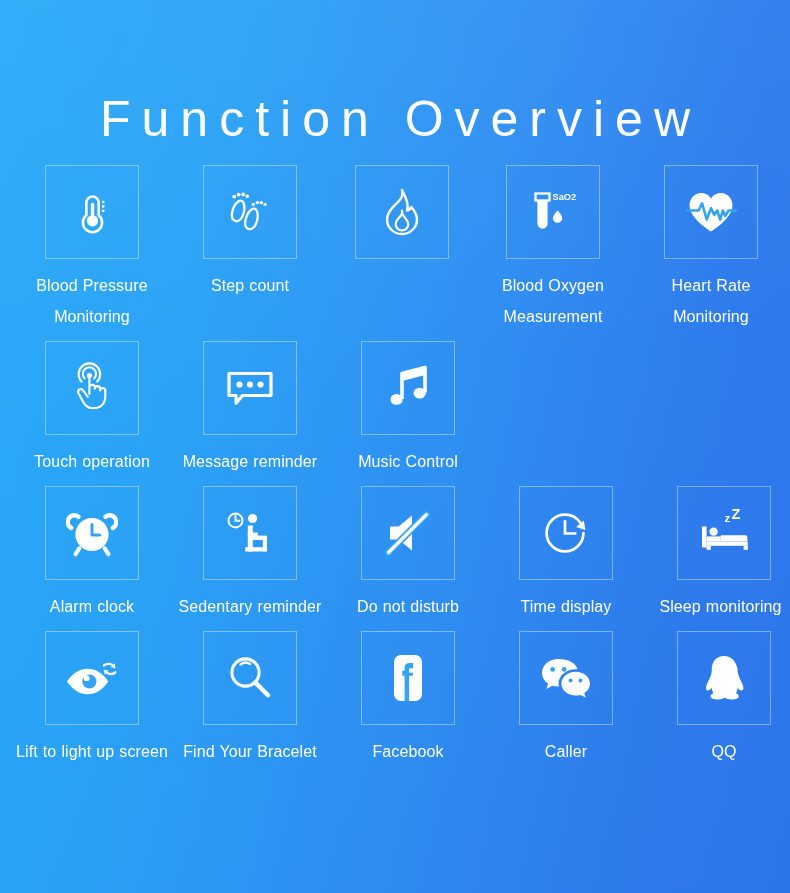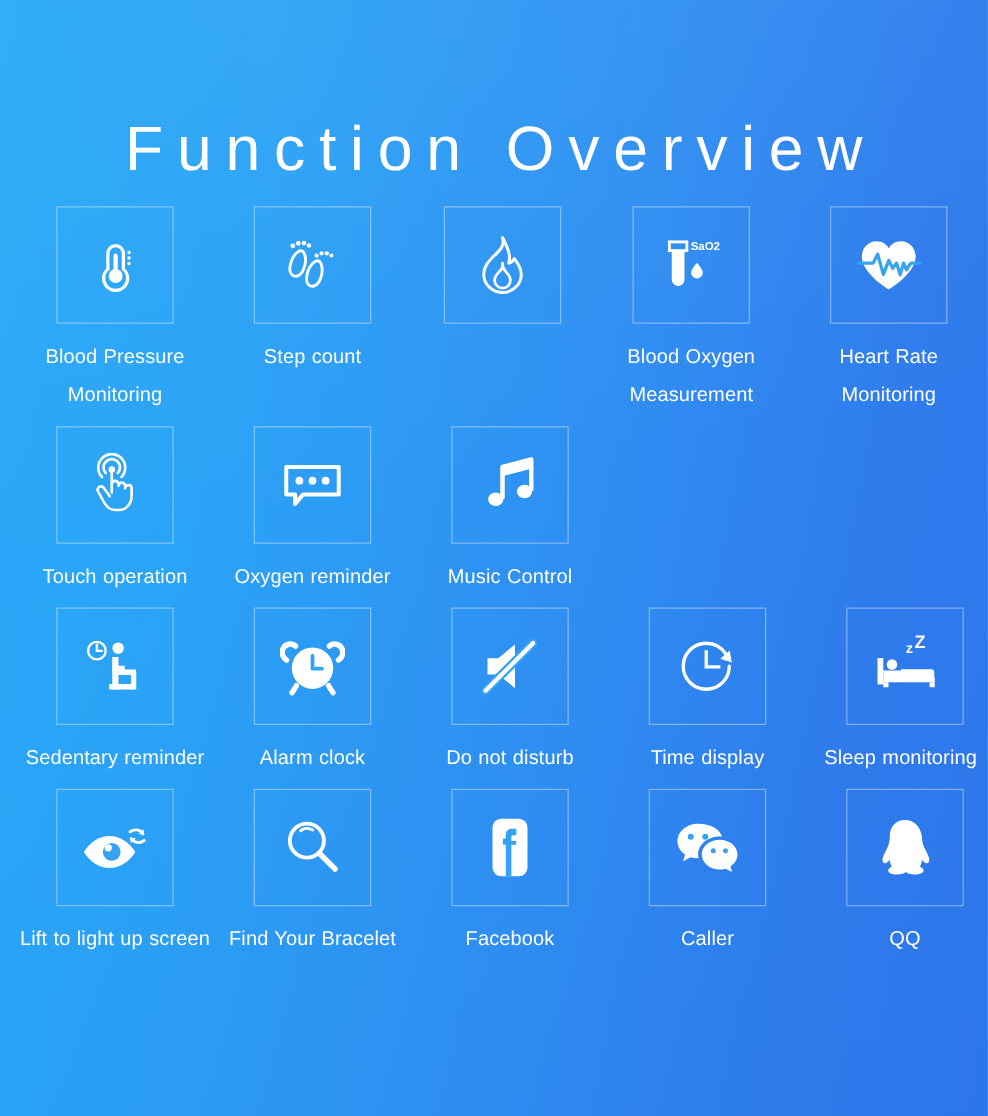--- a/index.html
+++ b/index.html
@@ -203,74 +203,74 @@
         <div class="iconbox">
           <span>
             <svg width="54" height="46" viewBox="0 0 54 46" fill="none">
               <path d="M6 8.5h42v22H19.5l-6.4 7.6V30.5H6V8.5z" stroke="#fff" stroke-width="3.2" stroke-linejoin="round"></path>
               <circle cx="16.5" cy="19.5" r="3.1" fill="#fff"></circle>
               <circle cx="27" cy="19.5" r="3.1" fill="#fff"></circle>
               <circle cx="37.5" cy="19.5" r="3.1" fill="#fff"></circle>
             </svg>
           </span>
         </div>
-        <div class="label">Oxygen reminder</div>
+        <div class="label">Message reminder</div>
       </div>
 
 
       <div class="cell">
         <div class="iconbox">
           <span>
             <svg width="46" height="50" viewBox="0 0 46 50" fill="none">
               <path d="M17 36V10.6L40 4.5v25.1" stroke="#fff" stroke-width="3.6" stroke-linejoin="round" fill="none"></path>
               <path d="M17 10.6 40 4.5v7.4L17 18V10.6z" fill="#fff"></path>
               <ellipse cx="11.6" cy="36.4" rx="6.1" ry="5.4" fill="#fff"></ellipse>
               <ellipse cx="34.6" cy="30.2" rx="6.1" ry="5.4" fill="#fff"></ellipse>
             </svg>
           </span>
         </div>
         <div class="label">Music Control</div>
       </div>
 
     </div>
 
     <div class="row row3">
+
+      <div class="cell">
+        <div class="iconbox">
+          <span>
+            <svg width="52" height="52" viewBox="0 0 52 52" fill="none">
+              <path d="M12.4 9.8C9 7.2 4.6 8 2.6 11.6c-1.9 3.4-.6 7.5 2.6 9.4" stroke="#fff" stroke-width="4.4" stroke-linecap="round"></path>
+              <path d="M39.6 9.8c3.4-2.6 7.8-1.8 9.8 1.8 1.9 3.4.6 7.5-2.6 9.4" stroke="#fff" stroke-width="4.4" stroke-linecap="round"></path>
+              <circle cx="26" cy="27.5" r="16.6" fill="#fff"></circle>
+              <path d="M26 17.6v10.3h7.6" stroke="#35a3f4" stroke-width="3" stroke-linecap="round" stroke-linejoin="round"></path>
+              <path d="M13.2 41.5 9.6 47.2" stroke="#fff" stroke-width="4.2" stroke-linecap="round"></path>
+              <path d="M38.8 41.5l3.6 5.7" stroke="#fff" stroke-width="4.2" stroke-linecap="round"></path>
+            </svg>
+          </span>
+        </div>
+        <div class="label">Alarm clock</div>
+      </div>
 
       <div class="cell">
         <div class="iconbox">
           <span>
             <svg width="54" height="50" viewBox="0 0 54 50" fill="none">
               <circle cx="12.5" cy="12.5" r="7" stroke="#fff" stroke-width="1.9"></circle>
               <path d="M12.5 7.8v4.9h4" stroke="#fff" stroke-width="1.9" stroke-linecap="round"></path>
               <circle cx="29.5" cy="10.5" r="4.6" fill="#fff"></circle>
               <path d="M24.8 17.5h5v26h-5z" fill="#fff"></path>
               <path d="M24.8 24.5h10v4.6h-10z" fill="#fff"></path>
               <path d="M29.8 27.6h14v4.4h-14z" fill="#fff"></path>
               <path d="M39.8 29.5h4.2v14h-4.2z" fill="#fff"></path>
               <path d="M22.3 39.2h20v4.3h-20z" fill="#fff"></path>
             </svg>
           </span>
         </div>
         <div class="label">Sedentary reminder</div>
-      </div>
-
-      <div class="cell">
-        <div class="iconbox">
-          <span>
-            <svg width="52" height="52" viewBox="0 0 52 52" fill="none">
-              <path d="M12.4 9.8C9 7.2 4.6 8 2.6 11.6c-1.9 3.4-.6 7.5 2.6 9.4" stroke="#fff" stroke-width="4.4" stroke-linecap="round"></path>
-              <path d="M39.6 9.8c3.4-2.6 7.8-1.8 9.8 1.8 1.9 3.4.6 7.5-2.6 9.4" stroke="#fff" stroke-width="4.4" stroke-linecap="round"></path>
-              <circle cx="26" cy="27.5" r="16.6" fill="#fff"></circle>
-              <path d="M26 17.6v10.3h7.6" stroke="#35a3f4" stroke-width="3" stroke-linecap="round" stroke-linejoin="round"></path>
-              <path d="M13.2 41.5 9.6 47.2" stroke="#fff" stroke-width="4.2" stroke-linecap="round"></path>
-              <path d="M38.8 41.5l3.6 5.7" stroke="#fff" stroke-width="4.2" stroke-linecap="round"></path>
-            </svg>
-          </span>
-        </div>
-        <div class="label">Alarm clock</div>
       </div>
 
       <div class="cell">
         <div class="iconbox">
           <span>
             <svg width="52" height="50" viewBox="0 0 52 50" fill="none">
               <path d="M8 18.5h8.6L30 7.5v35l-13.4-11H8v-13z" fill="#fff"></path>
               <path d="M6.5 44.5 44.5 6.5" stroke="#35a3f4" stroke-width="7" stroke-linecap="round"></path>
               <path d="M6.5 44.5 44.5 6.5" stroke="#fff" stroke-width="3.4" stroke-linecap="round"></path>
             </svg>

